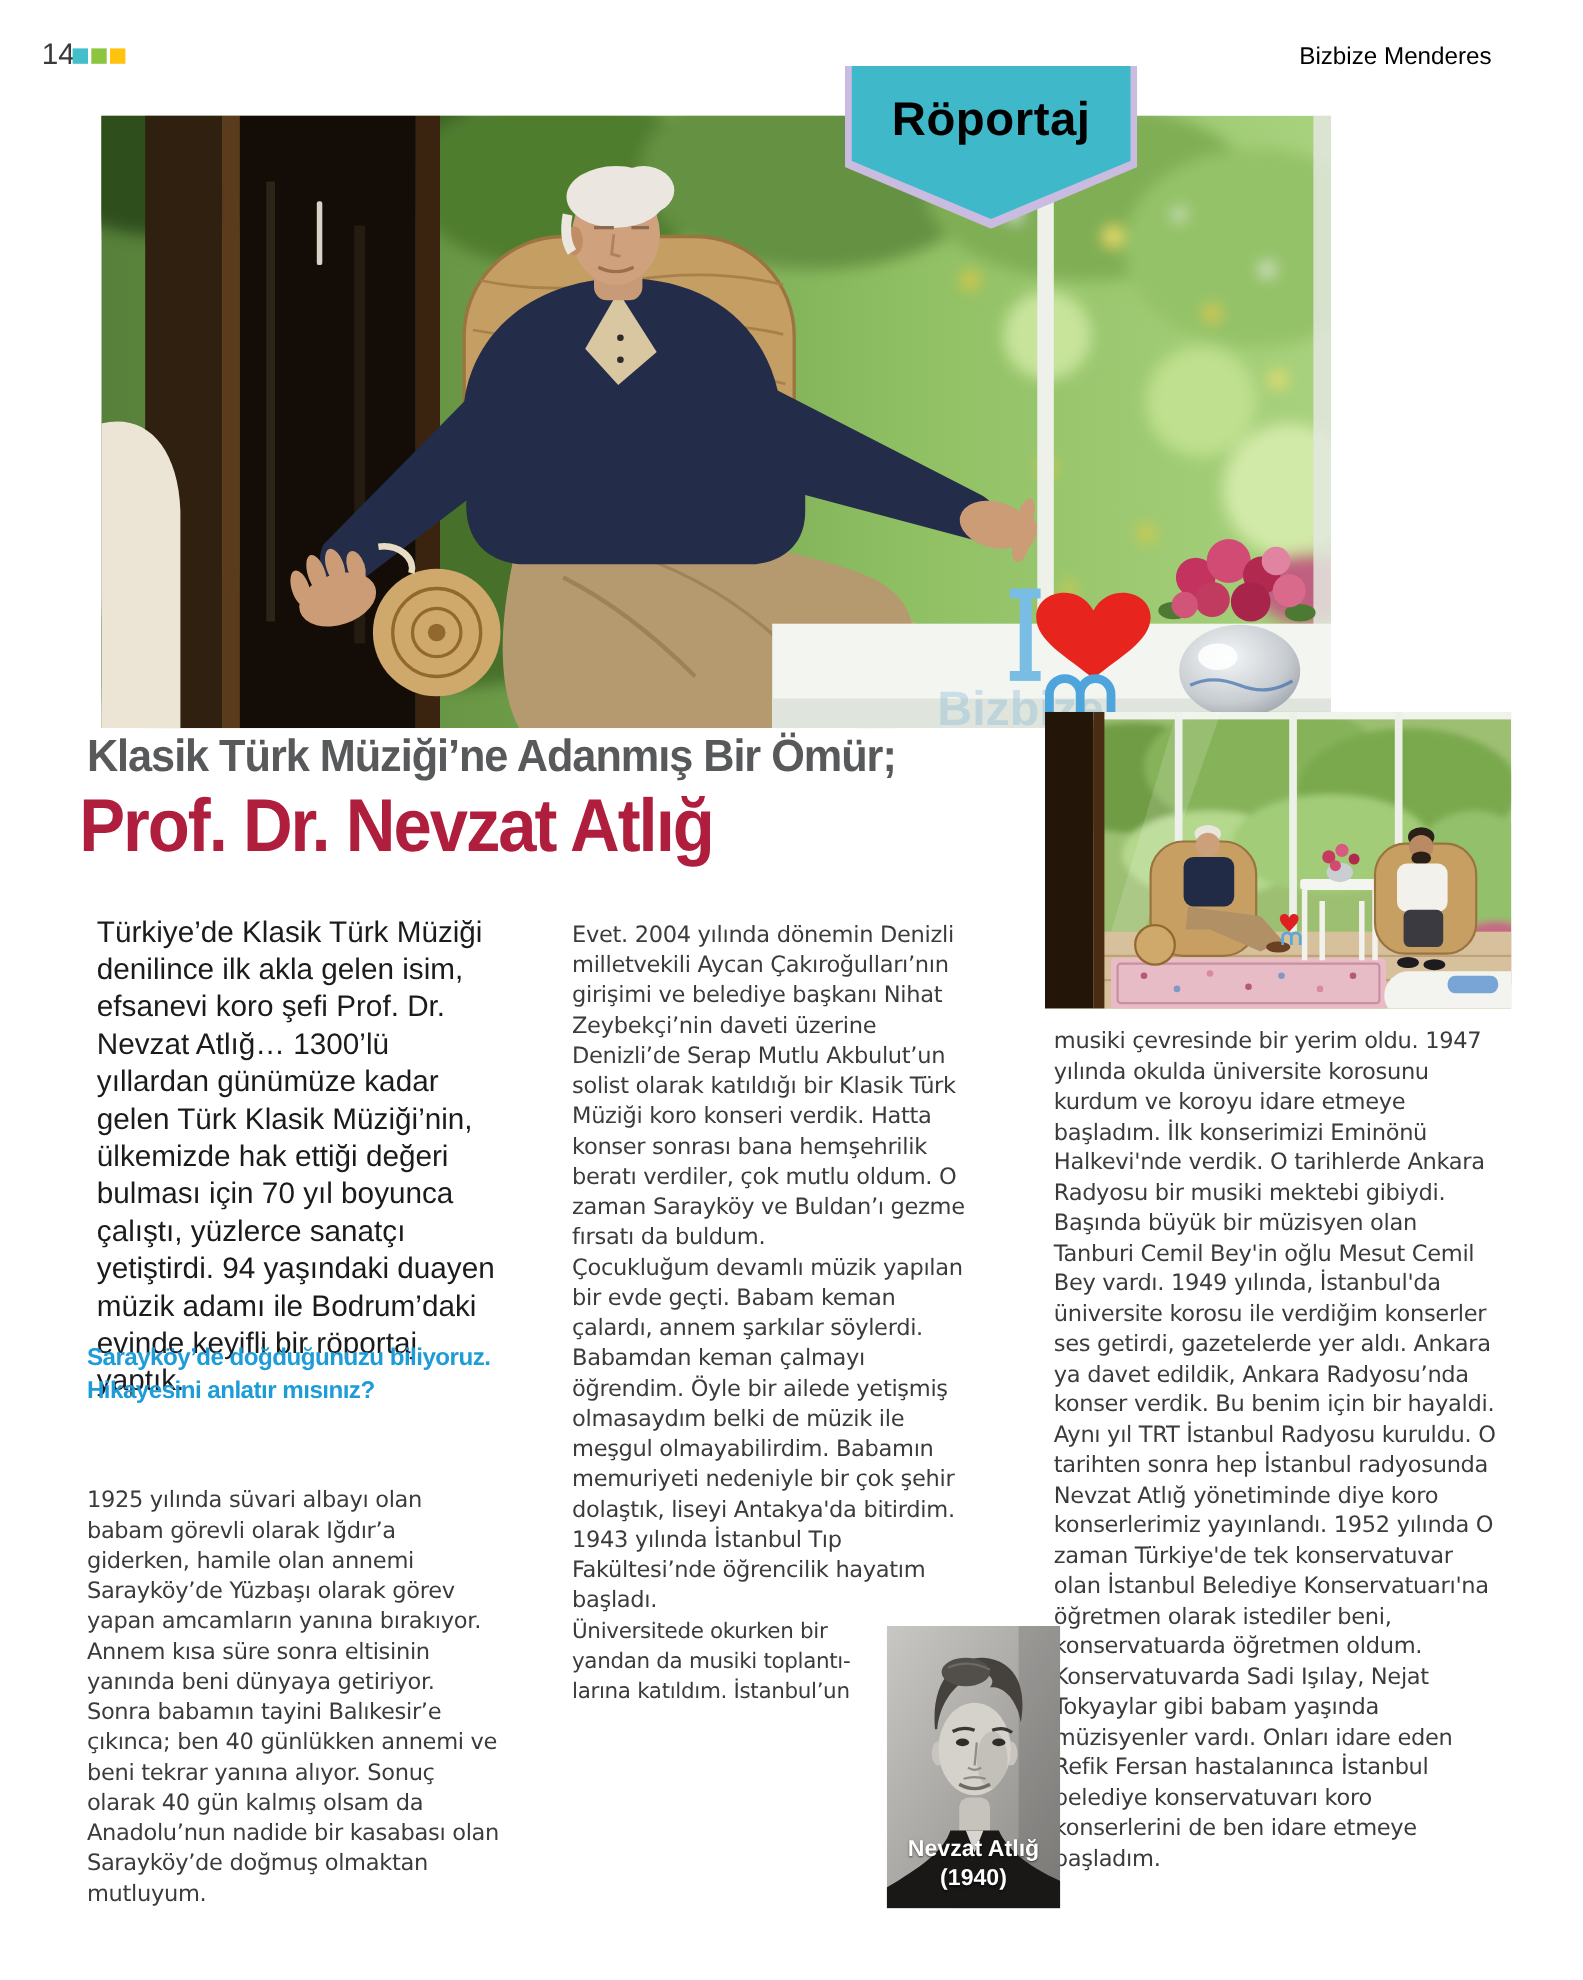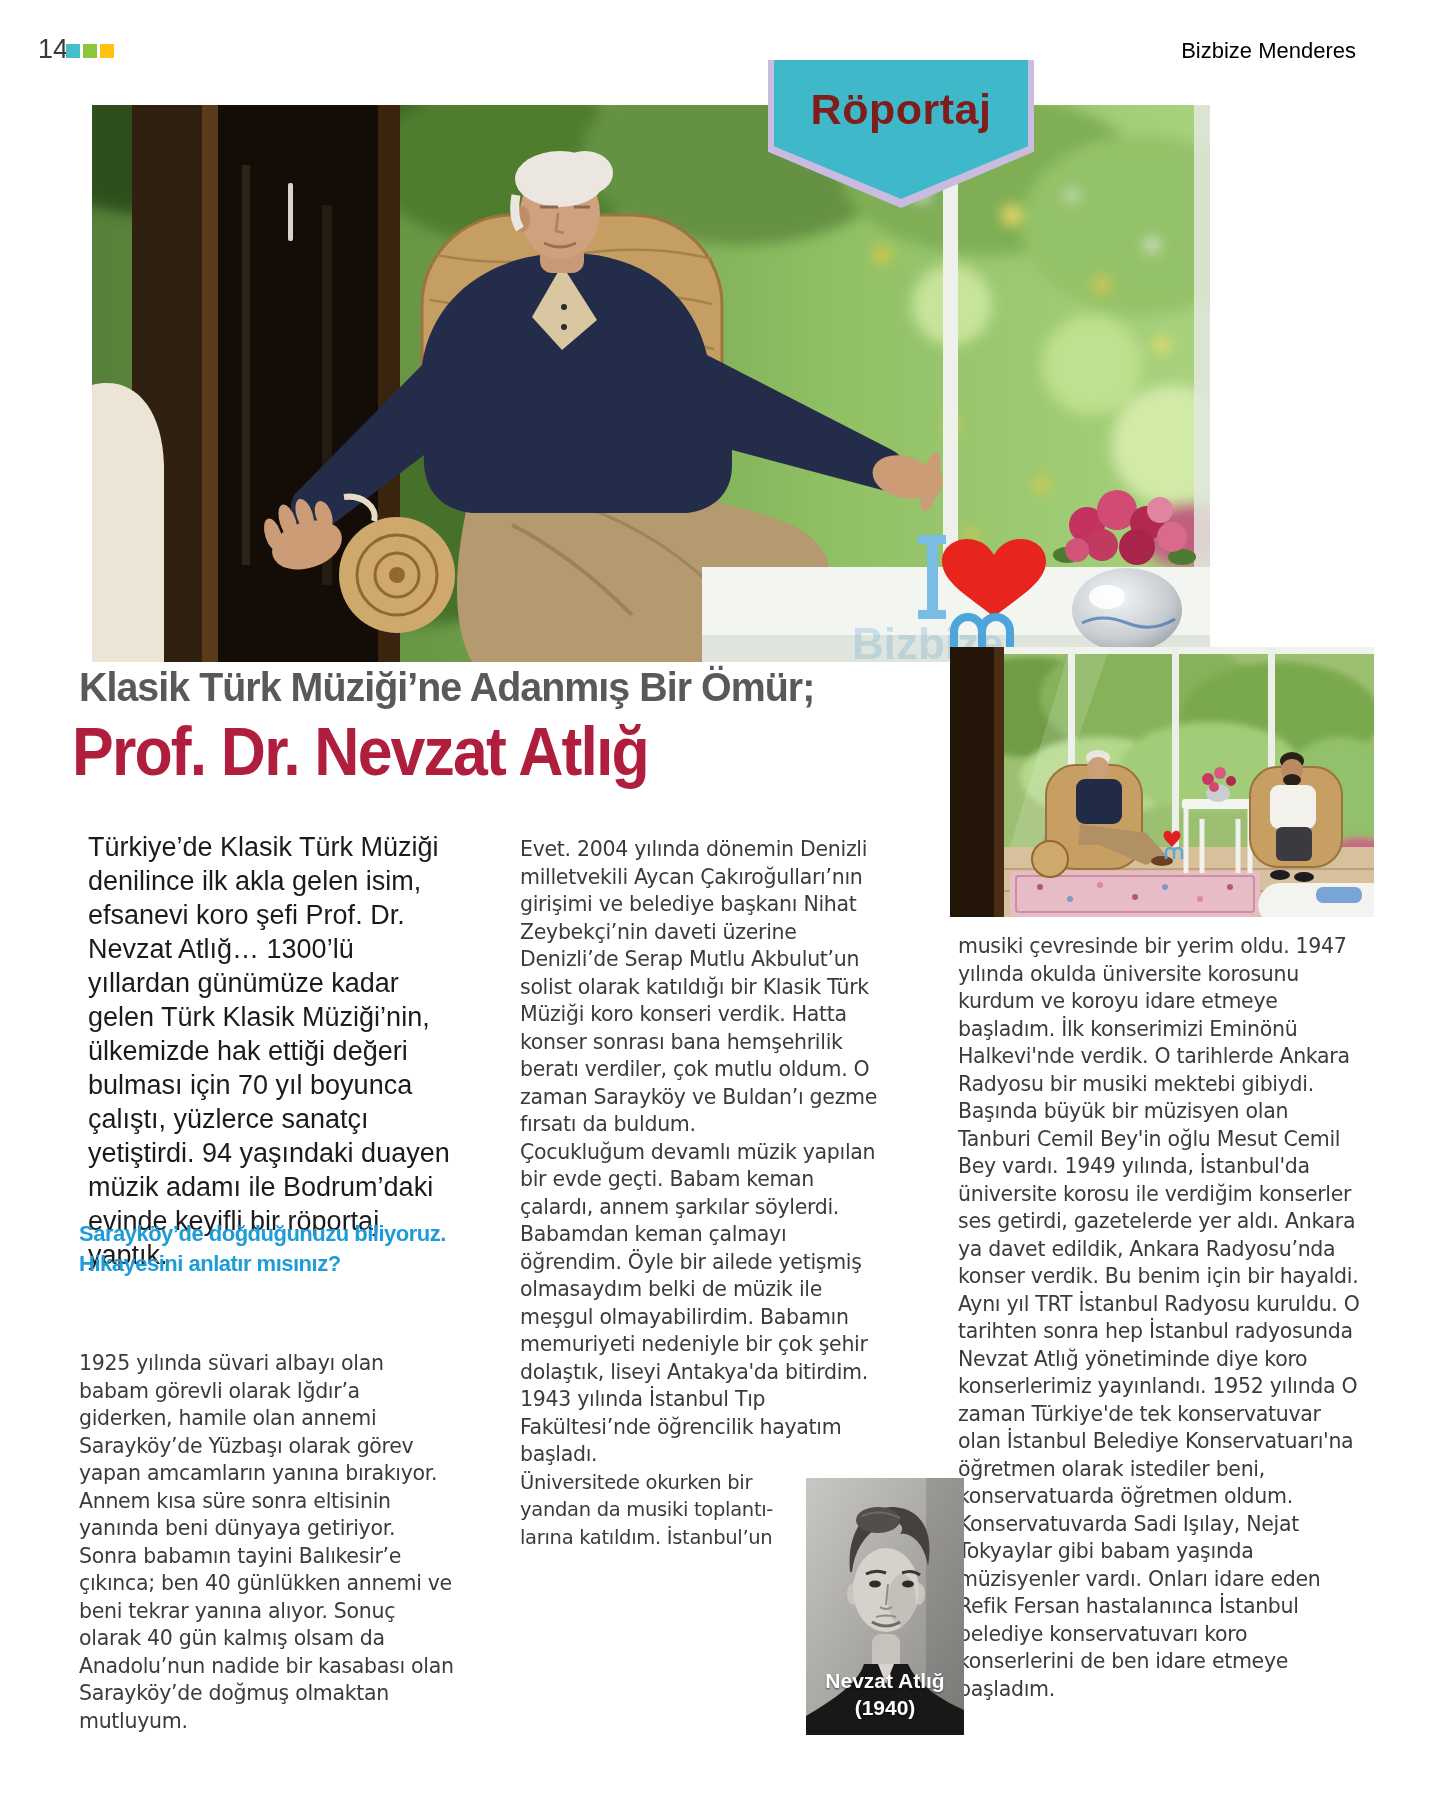--- a/index.html
+++ b/index.html
@@ -14,21 +14,21 @@
   .brand{position:absolute;top:38px;right:83px;font-size:22px;color:#000000;
          font-family:Liberation Sans, sans-serif;font-weight:500;}
 
   
   .banner{position:absolute;left:768px;top:60px;width:266px;height:148px;z-index:5;
           clip-path:polygon(0 0,100% 0,100% 62%,50% 100%,0 62%);background:#C9BCE0;}
   .banner-inner{position:absolute;left:6px;top:0px;right:6px;bottom:9px;
           clip-path:polygon(0 0,100% 0,100% 62%,50% 100%,0 62%);background:#3FB9C9;
           display:flex;justify-content:center;}
   .banner-label{margin-top:25px;font-family:"Liberation Sans",sans-serif;font-weight:bold;
-          font-size:43px;color:#7f1d1d;letter-spacing:.5px;}
+          font-size:43px;color:#000000;letter-spacing:.5px;}
 
   
   .main-photo{position:absolute;left:92px;top:105px;width:1118px;height:557px;overflow:hidden;}
   .sec-photo{position:absolute;left:950px;top:647px;width:424px;height:270px;overflow:hidden;}
   .bw-photo{position:absolute;left:806px;top:1478px;width:158px;height:257px;overflow:hidden;}
   .bw-caption{position:absolute;left:0;right:0;bottom:14px;text-align:center;color:#ffffff;
           font-family:Liberation Sans, sans-serif;font-weight:bold;font-size:21px;line-height:27px;
           text-shadow:0 1px 2px rgba(0,0,0,.6);}
 
   

